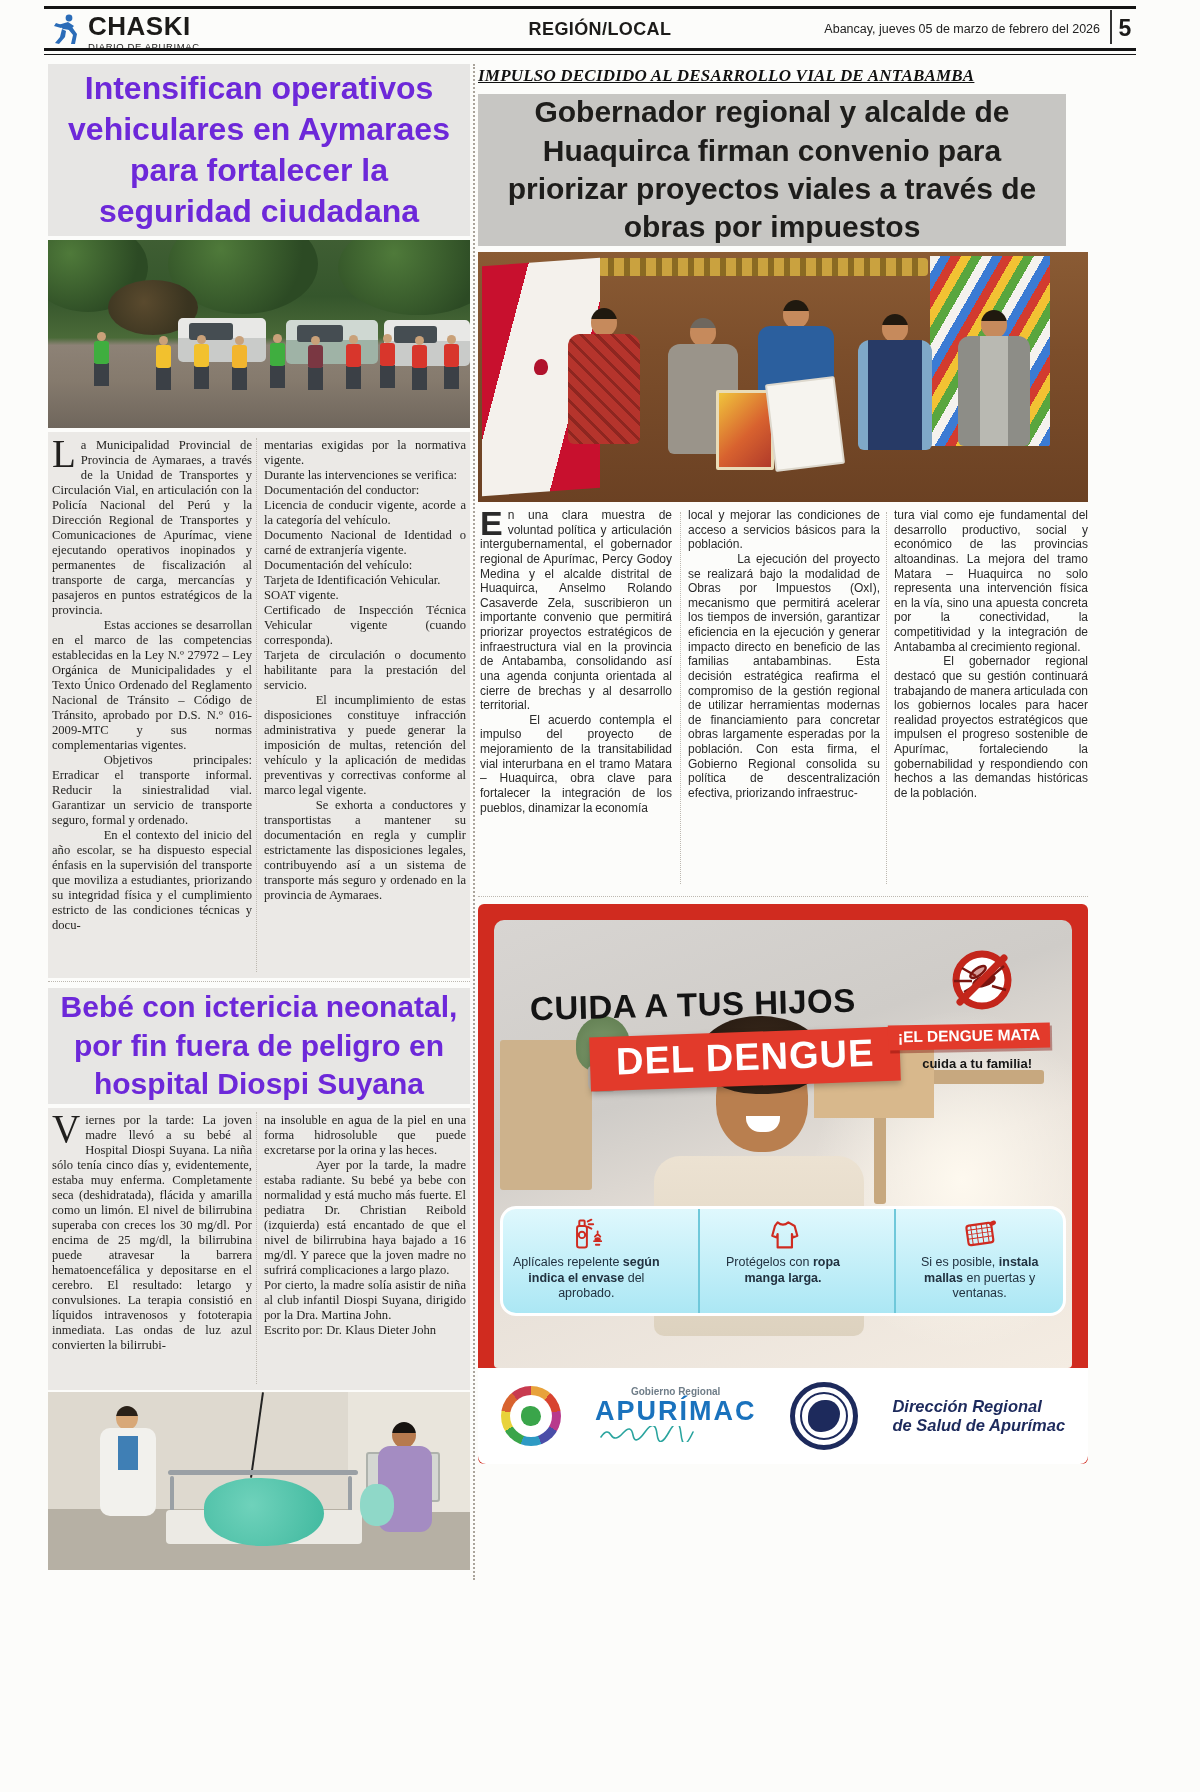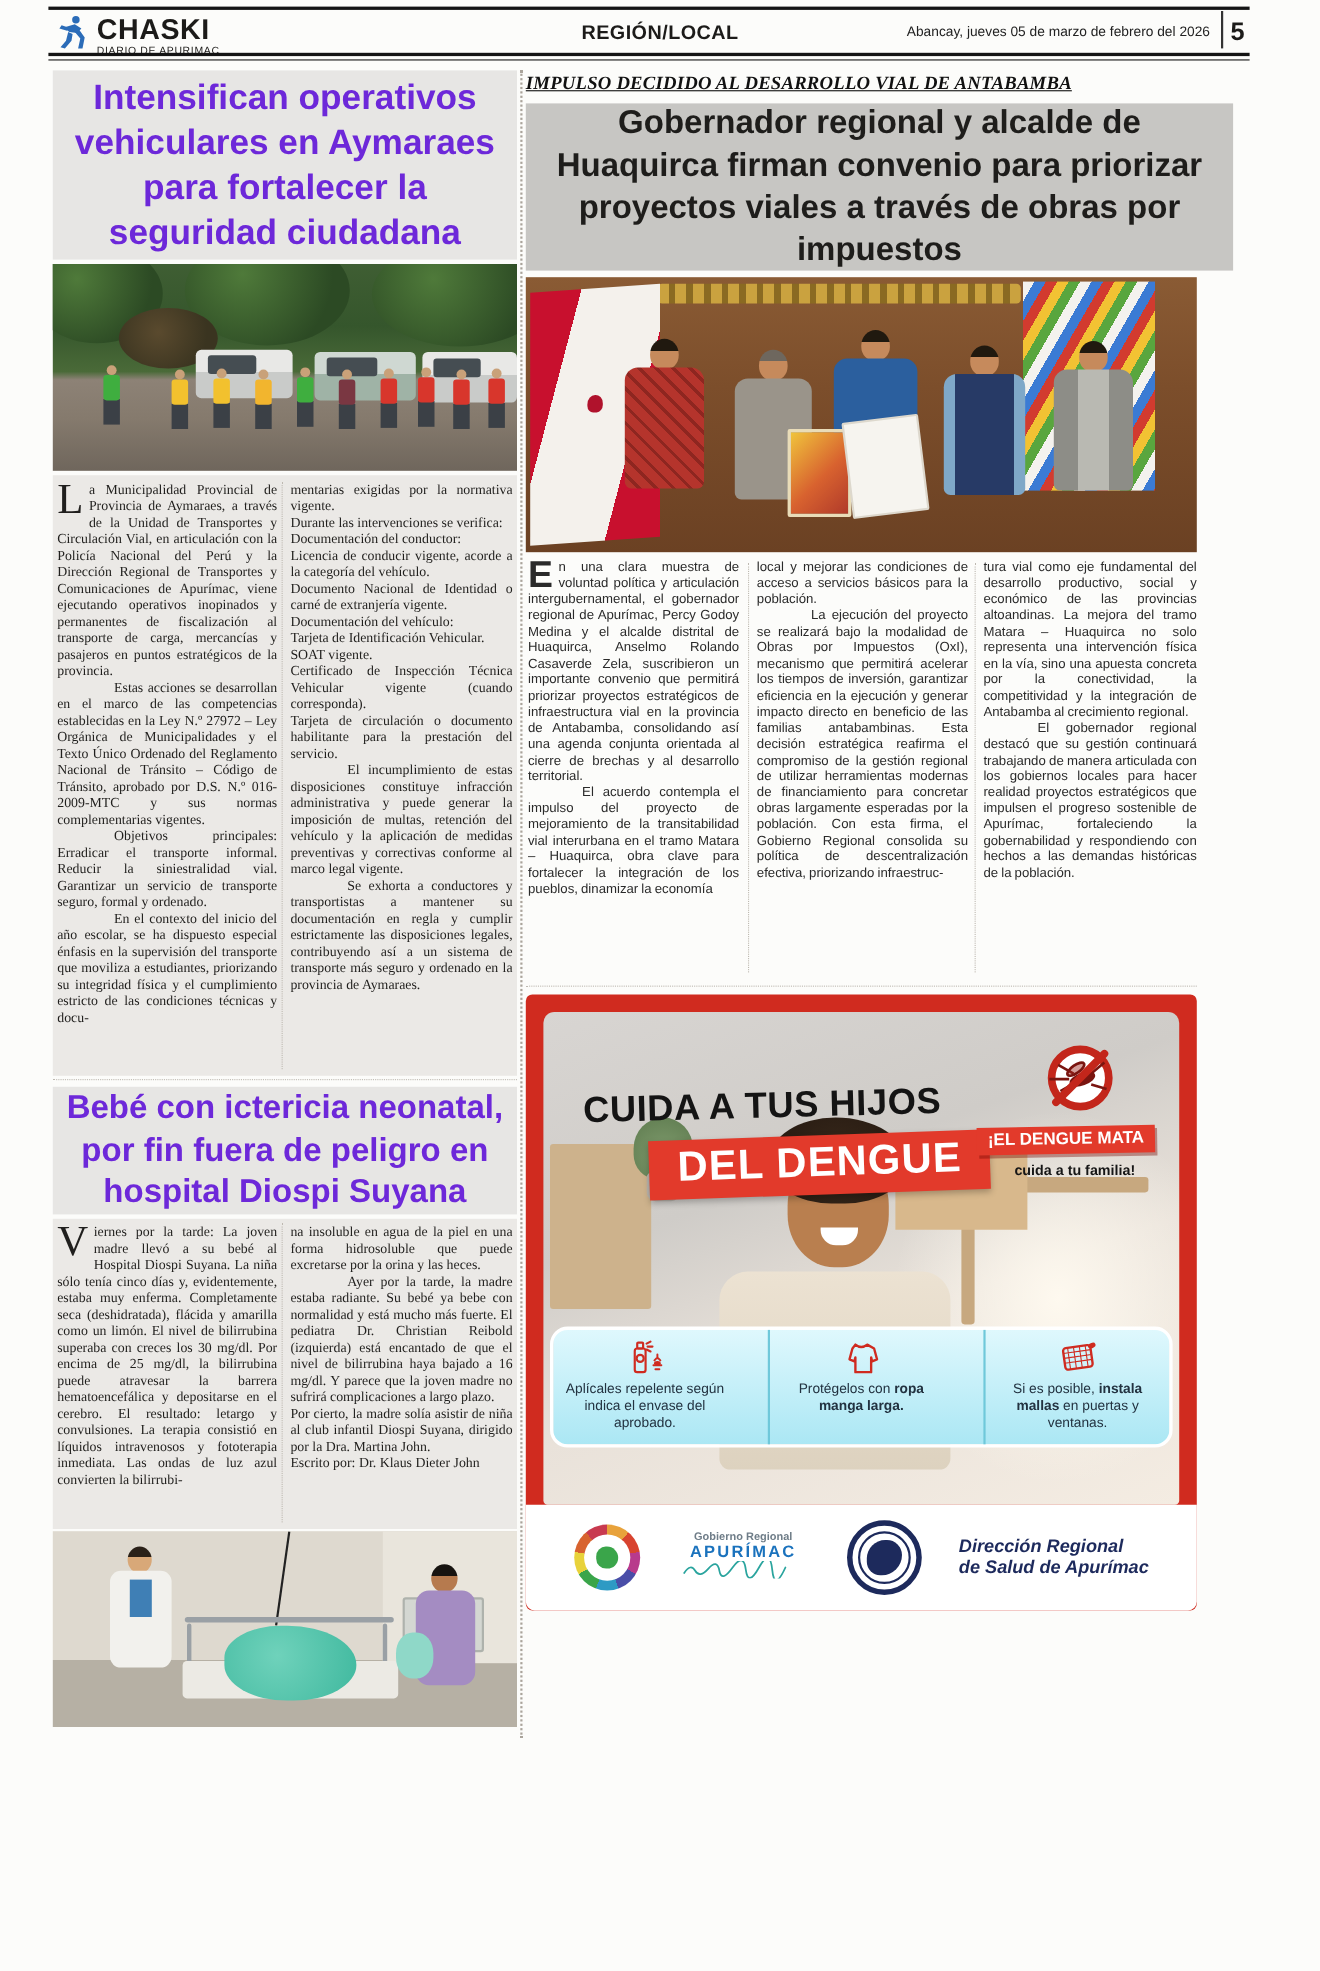--- a/index.html
+++ b/index.html
@@ -90,21 +90,21 @@
   .tip{flex:1;display:flex;flex-direction:column;align-items:center;justify-content:flex-start;padding:8px 10px 6px;text-align:center;}
   .tip + .tip{border-left:2px solid #6fc8da;margin-left:28px;}
   .tip-text{font-size:12.5px;line-height:1.25;color:#223240;margin-top:4px;}
   .ad-footnote{position:absolute;left:0;right:0;bottom:112px;text-align:center;color:#d9ecfb;font-weight:800;font-size:16px;}
   .logos{position:absolute;background:#fff;display:flex;align-items:center;justify-content:center;gap:34px;border-radius:0 0 8px 8px;}
   .gore-ring{width:60px;height:60px;border-radius:50%;position:relative;flex:0 0 auto;
      background:conic-gradient(#e8a23b 0 40deg,#d8432f 40deg 80deg,#b83a8c 80deg 120deg,#4a4ea8 120deg 160deg,#2e9ac4 160deg 200deg,#3aa54a 200deg 240deg,#e8d23b 240deg 280deg,#d8632f 280deg 320deg,#c83a4f 320deg 360deg);}
   .gore-ring::before{content:"";position:absolute;inset:9px;border-radius:50%;background:#fff;}
   .gore-ring::after{content:"";position:absolute;inset:20px;border-radius:46% 54% 52% 48%;background:#3aa54a;}
   .gore-top{font-size:10px;color:#6f7d88;font-weight:700;text-align:center;}
-  .gore-name{font-size:15px;font-weight:800;color:#1a72bd;letter-spacing:2px;text-align:center;line-height:1.05;}
+  .gore-name{font-size:27px;font-weight:800;color:#1a72bd;letter-spacing:2px;text-align:center;line-height:1.05;}
   .diresa-seal{width:58px;height:58px;border-radius:50%;background:#fff;border:5px solid #1d2a5c;position:relative;flex:0 0 auto;}
   .diresa-seal::before{content:"";position:absolute;inset:5px;border-radius:50%;border:2px solid #1d2a5c;}
   .diresa-seal::after{content:"";position:absolute;inset:13px;background:#1d2a5c;border-radius:55% 45% 60% 40%;}
   .diresa-name{font-size:16.5px;font-weight:800;font-style:italic;color:#1d2a5c;line-height:1.15;}
   .tip-icon{width:40px;height:34px;flex:0 0 auto;}
 </style>
 </head>
 <body>
 
 <div class="page">
@@ -201,21 +201,21 @@
     </div>
     <div class="mother" style="left:330px;top:30px;width:54px;height:130px;">
       <span class="mhh"></span>
         <span class="mb"></span>
     </div>
     <div class="baby" style="left:312px;top:92px;width:34px;height:42px;"></div>
   </div>
 
   <div class="abs kicker" style="left:478px;top:66px;width:610px;text-decoration:underline;">IMPULSO DECIDIDO AL DESARROLLO VIAL DE ANTABAMBA</div>
 
-  <div class="hl-box dark" style="left:478px;top:94px;width:643px;height:152px;">
+  <div class="hl-box dark" style="left:478px;top:94px;width:588px;height:152px;">
     <div class="hl-text" style="font-size:30px;color:#1e1d1b;">Gobernador regional y alcalde de Huaquirca firman convenio para priorizar proyectos viales a través de obras por impuestos</div>
   </div>
 
   <div class="photo ph-convenio" style="left:478px;top:252px;width:610px;height:250px;">
     <div class="gold-strip" style="left:120px;top:6px;width:330px;height:18px;"></div>
     <div class="peru-flag" style="left:4px;top:10px;width:118px;height:230px;"></div>
     <div class="andean-flag" style="left:452px;top:4px;width:120px;height:190px;"></div>
     <div class="man" style="left:90px;top:56px;width:72px;height:194px;--s:#b5342c;">
         <span class="mh"></span>
         <span class="mt" style="background:repeating-linear-gradient(45deg,#b5342c 0 8px,#8e2620 8px 11px);"></span>
@@ -292,21 +292,21 @@
         <svg class="tip-icon" viewBox="0 0 44 38">
           <g fill="none" stroke="#cf2b20" stroke-width="2.2" stroke-linecap="round">
             <rect x="12" y="10" width="11" height="24" rx="2.5"></rect>
             <rect x="14.5" y="4" width="6" height="6" rx="1"></rect>
             <path d="M24 5 l4 -2 M25 8 l5 0 M24 11 l4 2"></path>
             <circle cx="17.5" cy="20" r="3.6"></circle>
             <path d="M32 22 l3 -3 M38 22 l-3 -3 M35 16 v4 M31 27 h8 M33 31 l4 0" stroke-width="2"></path>
             <ellipse cx="35" cy="25" rx="3.4" ry="2.4" fill="#cf2b20" stroke="none"></ellipse>
           </g>
         </svg>
-        <div class="tip-text"><span>Aplícales repelente </span><span style="font-weight: 400;">según indica el envase</span><span> del aprobado.</span></div>
+        <div class="tip-text"><span>Aplícales repelente </span><span style="font-weight: 700;">según indica el envase</span><span> del aprobado.</span></div>
       </div>
       <div class="tip">
         <svg class="tip-icon" viewBox="0 0 44 38">
           <path d="M16 6 q6 5 12 0 l7 4 3 11 -5 2 -1 -4 v15 h-16 v-15 l-1 4 -5 -2 3 -11 Z" fill="none" stroke="#cf2b20" stroke-width="2.4" stroke-linejoin="round"></path>
         </svg>
         <div class="tip-text"><span>Protégelos con </span><span style="font-weight: 800;">ropa manga larga.</span></div>
       </div>
       <div class="tip">
         <svg class="tip-icon" viewBox="0 0 44 38">
           <g transform="rotate(-8 22 20)">

